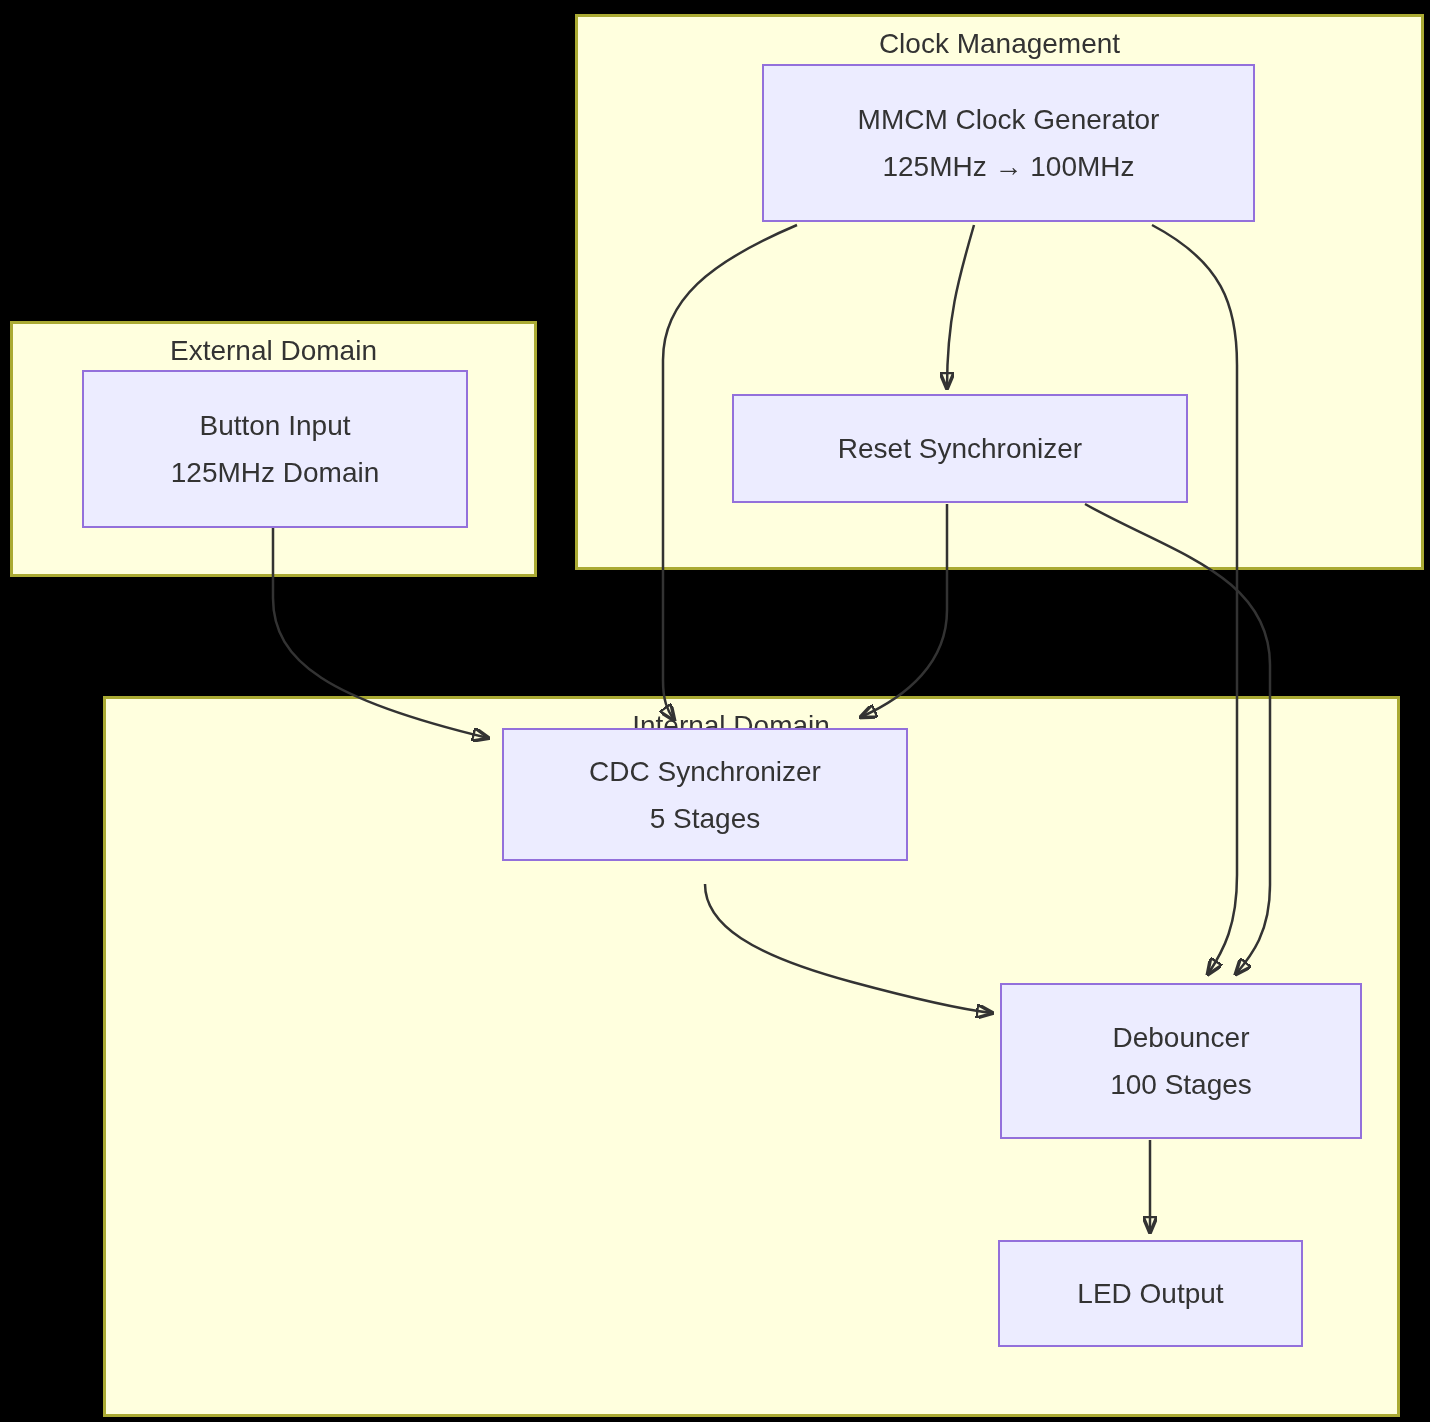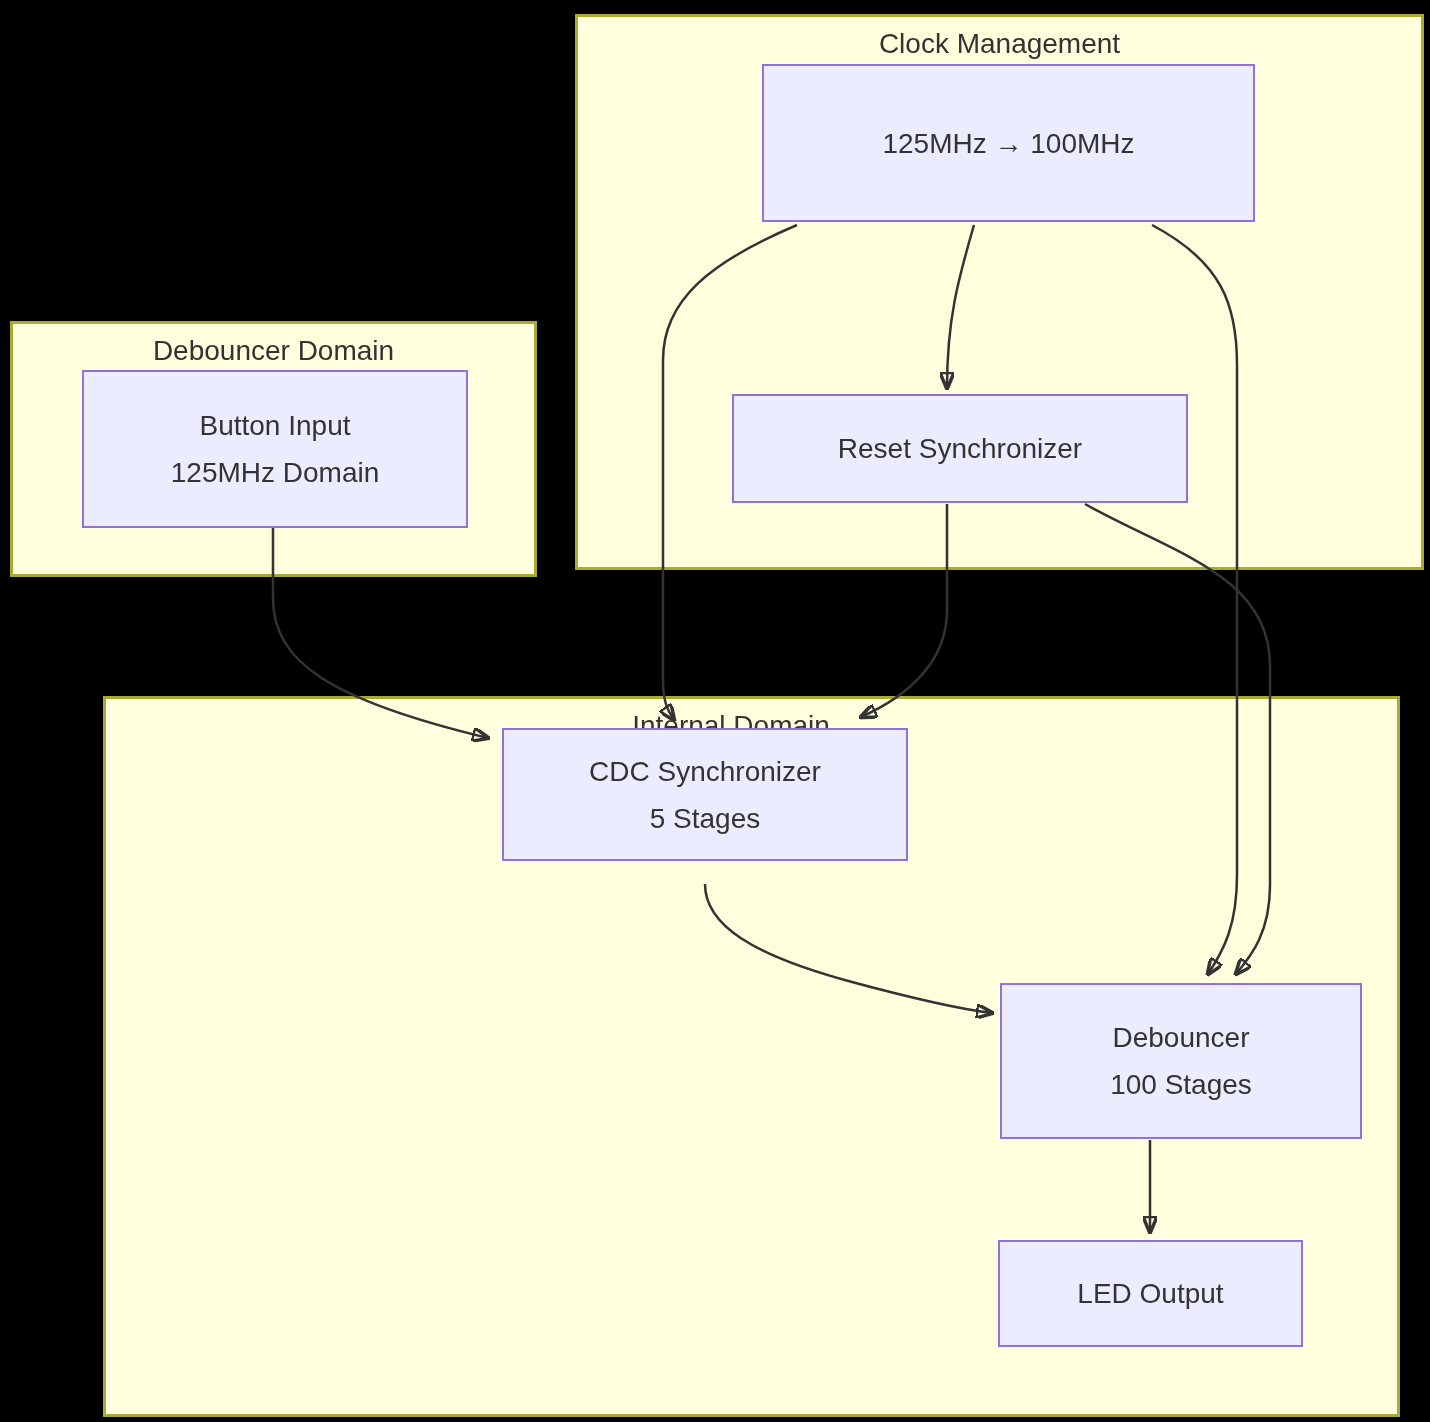--- a/index.html
+++ b/index.html
@@ -62,21 +62,21 @@
 </head>
 <body>
 
 <div class="canvas">
 
   <div class="subgraph" style="left:575px;top:14px;width:849px;height:556px">
     <div class="sg-label">Clock Management</div>
   </div>
 
   <div class="subgraph" style="left:10px;top:321px;width:527px;height:256px">
-    <div class="sg-label">Debouncer Domain</div>
+    <div class="sg-label">External Domain</div>
   </div>
 
   <div class="subgraph" style="left:103px;top:696px;width:1297px;height:721px">
     <div class="sg-label" style="width:1250px">Internal Domain</div>
   </div>
 
   <svg class="edges" viewBox="0 0 1430 1422">
     <defs>
       <marker id="arrow" viewBox="0 0 12 10" refX="11" refY="5" markerWidth="18" markerHeight="14" markerUnits="userSpaceOnUse" orient="auto">
         <path d="M0,0 L12,5 L0,10 Z" fill="#333333" stroke="none"></path>
@@ -86,20 +86,21 @@
     <path d="M797,225 C710,262 663,300 663,360 L663,680 C663,700 667,710 674,720" marker-end="url(#arrow)"></path>
     <path d="M1152,225 C1222,262 1237,305 1237,365 L1237,875 C1237,925 1224,950 1208,974" marker-end="url(#arrow)"></path>
     <path d="M947,504 L947,610 C947,662 908,696 861,717" marker-end="url(#arrow)"></path>
     <path d="M1085,504 C1170,552 1270,575 1270,665 L1270,885 C1270,932 1252,955 1236,974" marker-end="url(#arrow)"></path>
     <path d="M273,528 L273,598 C273,662 330,700 488,738" marker-end="url(#arrow)"></path>
     <path d="M705,884 C705,925 752,955 852,982 C915,999 958,1009 992,1013" marker-end="url(#arrow)"></path>
     <path d="M1150,1140 L1150,1232" marker-end="url(#arrow)"></path>
   </svg>
 
   <div class="node" style="left:762px;top:64px;width:493px;height:158px">
+    <div>MMCM Clock Generator</div>
     <div>125MHz → 100MHz</div>
   </div>
 
   <div class="node" style="left:732px;top:394px;width:456px;height:109px">
     <div>Reset Synchronizer</div>
   </div>
 
   <div class="node" style="left:82px;top:370px;width:386px;height:158px">
     <div>Button Input</div>
     <div>125MHz Domain</div>

